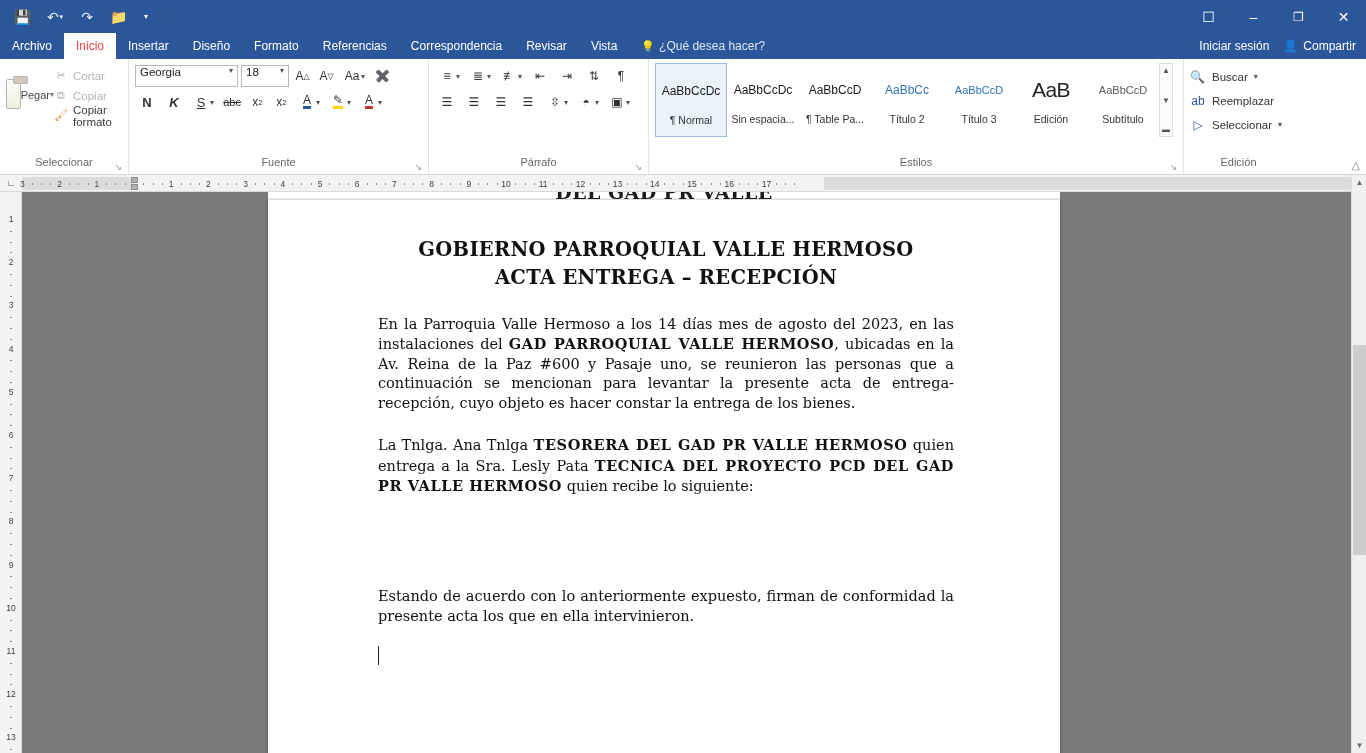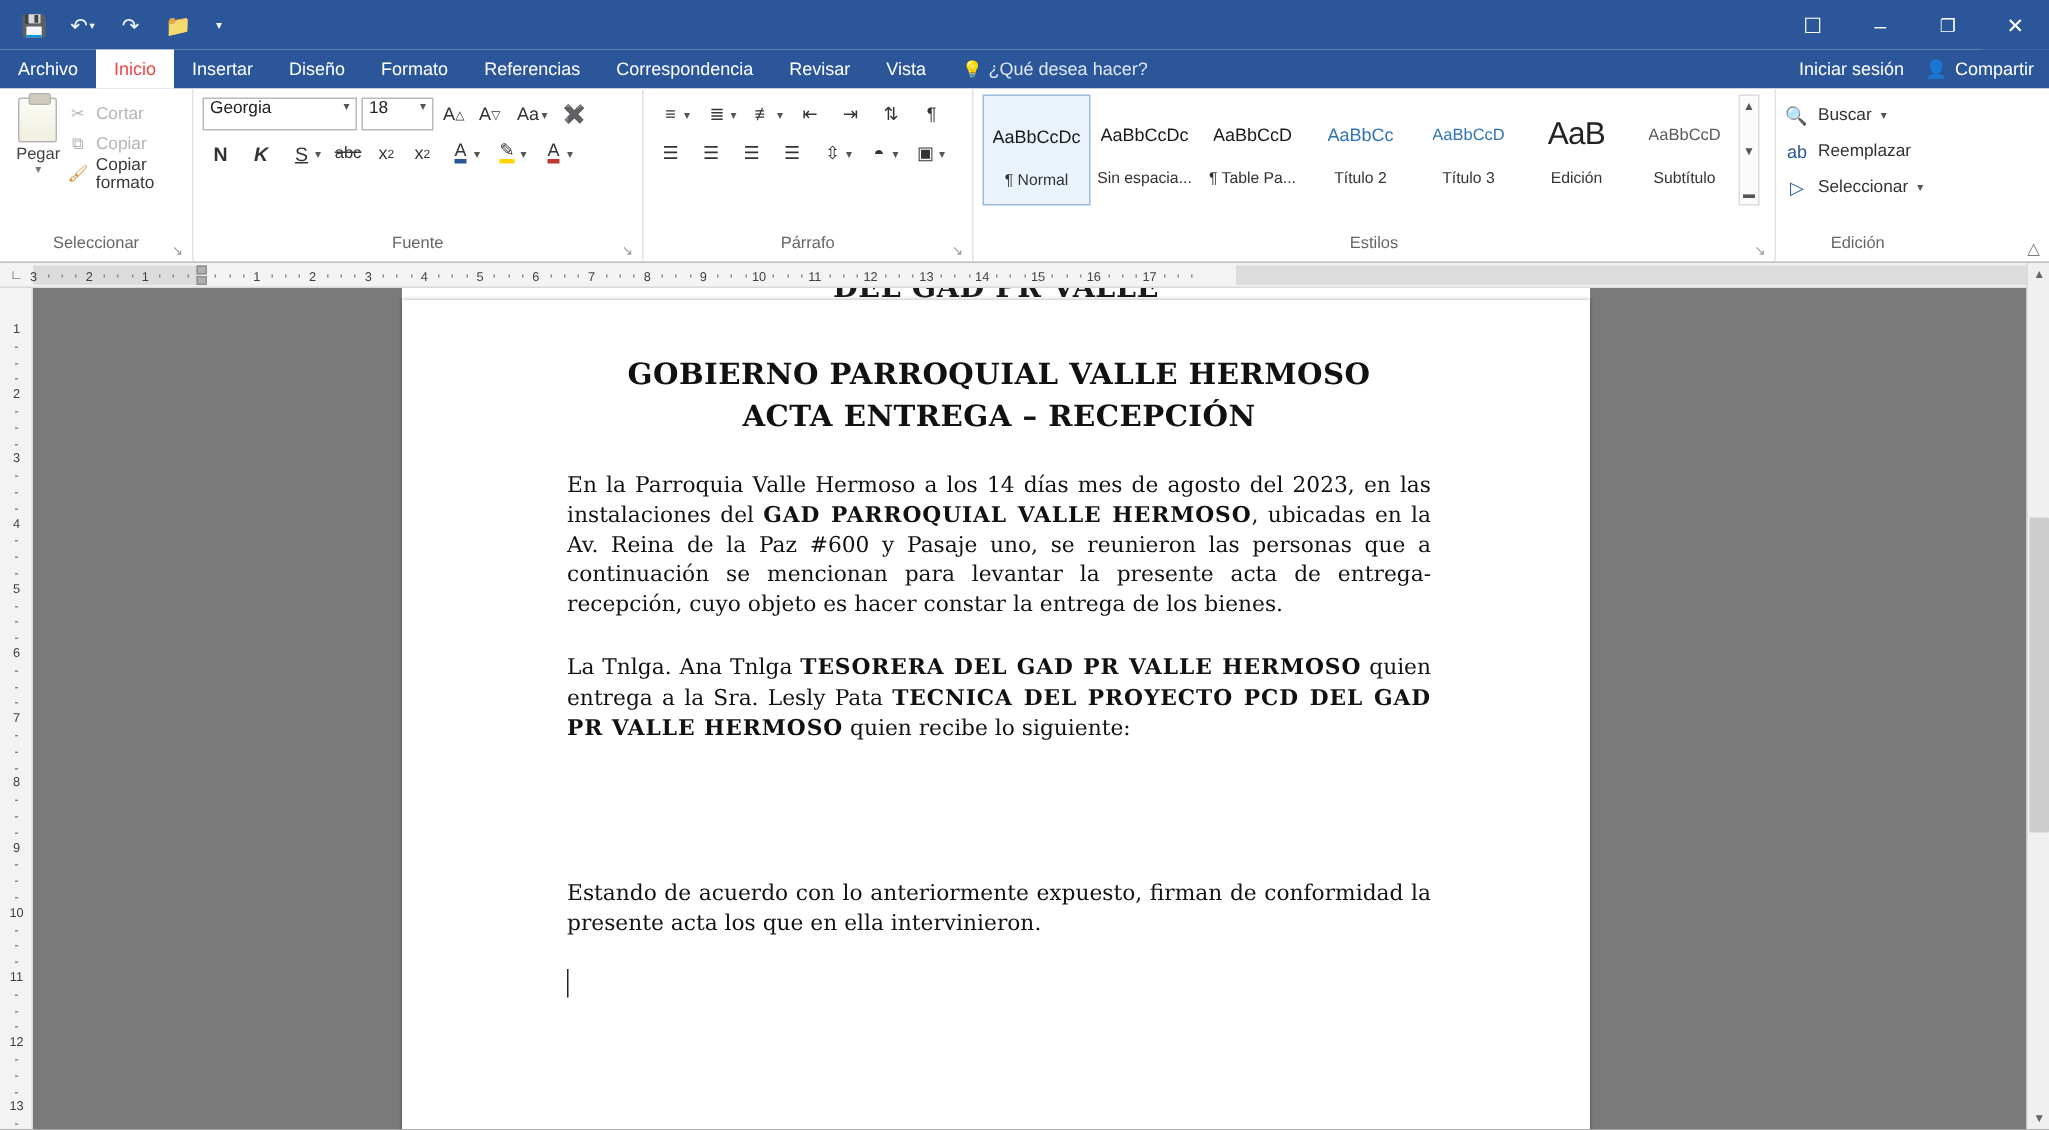--- a/index.html
+++ b/index.html
@@ -60,21 +60,21 @@
     height:18px; font-size:11px; color:#666; text-align:center; position:relative;
   }
   .group-label .dlg {
     position:absolute; right:0px; bottom:2px; font-size:9px; color:#9a9a9a;
   }
 
   
   .clipboard { width:128px; }
   .clip-inner { display:flex; }
   .paste {
-    width:48px; display:flex; flex-direction:column; align-items:center;
+    width:48px; display:flex; flex-direction:row; align-items:center;
     font-size:11px; color:#444; padding-top:2px;
   }
   .paste .clipicon {
     width:26px; height:30px; border:1px solid #b5b5b5; border-radius:2px;
     background:linear-gradient(#fdfdf5,#efeee0); position:relative; margin-bottom:2px;
   }
   .paste .clipicon:after{
     content:""; position:absolute; left:6px; top:-4px; width:13px; height:6px;
     background:#cfcabb; border:1px solid #b5b5b5; border-radius:2px;
   }

